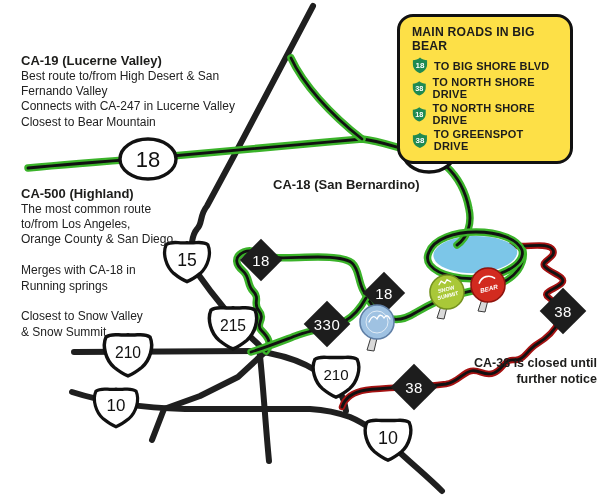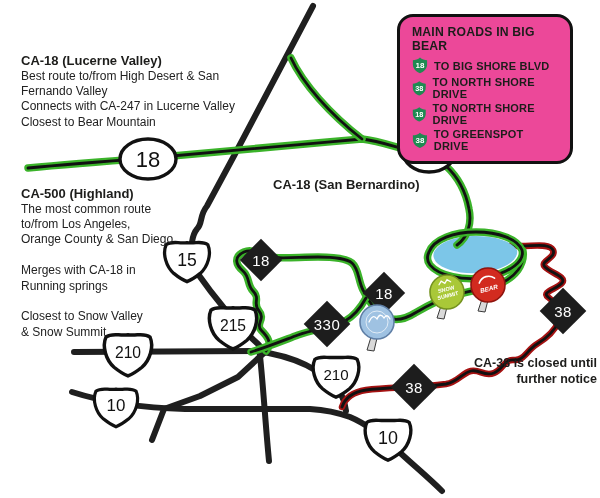--- a/index.html
+++ b/index.html
@@ -32,21 +32,21 @@
   .note-title{font-size:13px;font-weight:bold;line-height:15.5px;}
   .note-body{font-size:12px;line-height:15.4px;white-space:pre-line;color:#222;}
   .closure{
     position:absolute;left:447px;top:355px;width:150px;text-align:right;
     font-size:12.5px;font-weight:bold;line-height:16px;white-space:pre-line;
   }
 
   
   .legend{
     position:absolute;left:397px;top:14px;width:176px;
-    border:3.5px solid #111;border-radius:16px;background:#ec4899;
+    border:3.5px solid #111;border-radius:16px;background:#fde047;
     padding:8px 10px 7px 12px;box-sizing:border-box;
   }
   .legend-title{font-size:12.2px;font-weight:bold;margin-bottom:4px;letter-spacing:.2px;}
   .legend-item{display:flex;align-items:center;gap:6px;margin:2px 0;}
   .legend-item-label{font-size:11px;font-weight:bold;letter-spacing:.2px;}
   .ca-shield{fill:var(--legend_green,#1f8a52);}
   .ca-num{fill:#fff;font-size:8px;font-weight:bold;text-anchor:middle;font-family:"Liberation Sans",sans-serif;}
 </style>
 </head>
 <body>
@@ -176,21 +176,21 @@
       </g>
     </g>
     <g>
       <circle cx="377" cy="322" r="17" fill="var(--pin_blue,#9fc2e2)" stroke="#5f7fa6" stroke-width="1.6"></circle>
       <circle cx="377" cy="322" r="11" fill="none" stroke="#fff" stroke-width="0.9" opacity="0.75"></circle>
       <path d="M369,322 q4,-9 8,-3 q3,-7 7,-1 q3,-5 6,1" fill="none" stroke="#fff" stroke-width="1.3" stroke-linecap="round"></path>
     </g>
   </svg>
 
   <div class="note" style="left:21px;top:53px;width:225px;">
-    <div class="note-title">CA-18 (Lucerne Valley)</div>
+    <div class="note-title">CA-19 (Lucerne Valley)</div>
     <div class="note-body">Best route to/from High Desert &amp; San
 Fernando Valley
 Connects with CA-247 in Lucerne Valley
 Closest to Bear Mountain</div>
   </div>
 
   <div class="note" style="left:21px;top:186px;width:180px;">
     <div class="note-title">CA-500 (Highland)</div>
     <div class="note-body">The most common route
 to/from Los Angeles,

